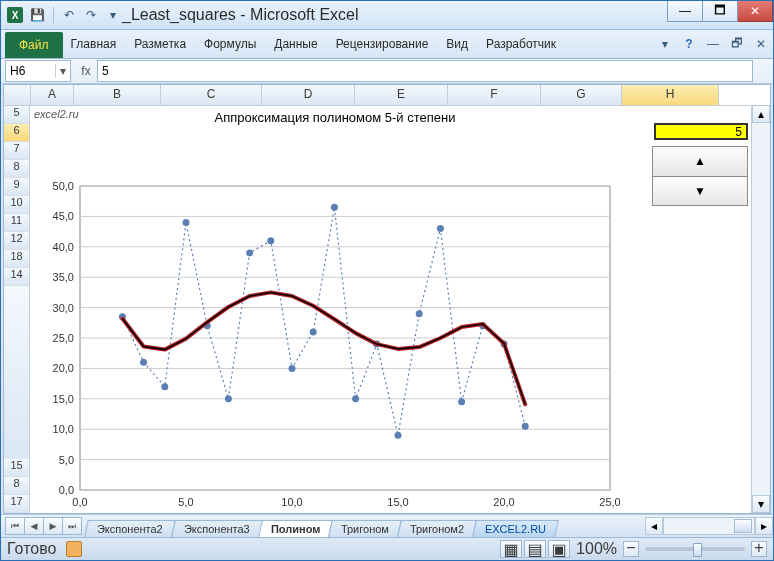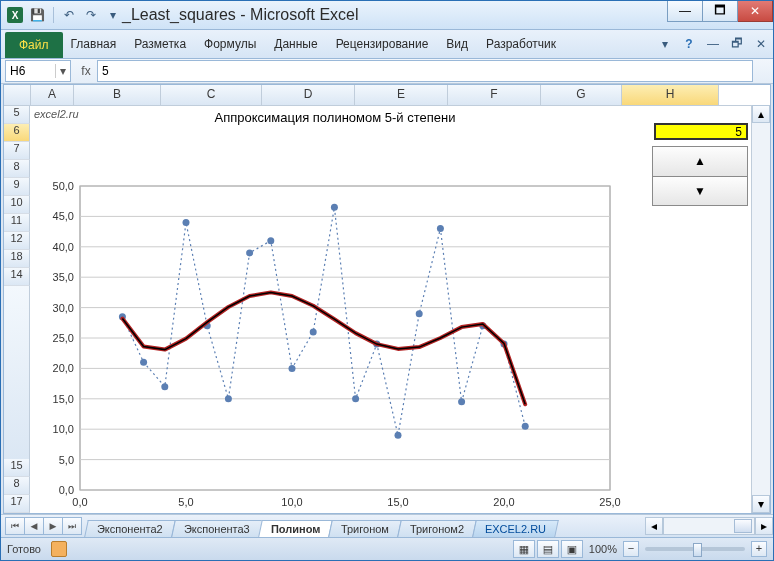--- a/index.html
+++ b/index.html
@@ -78,21 +78,21 @@
   .sheet-tabs { display:flex; align-items:flex-end; height:100%; }
   .sheet-tab { padding: 2px 10px; background:linear-gradient(#e5eef8,#cfe0f1); border:1px solid #9ab8d8; border-bottom:none; margin-right:-1px; font-size:11px; color:#333; cursor:pointer; transform: skewX(-12deg); }
   .sheet-tab > span { display:inline-block; transform: skewX(12deg); }
   .sheet-tab.active { background:#fff; font-weight:bold; }
   .sheet-tab.link { color:#004b9b; text-decoration: underline; background:linear-gradient(#d7e9f9,#b9d5ef); }
   .hscroll { margin-left:auto; height:18px; display:flex; align-items:center; }
   .hscroll .track { width:90px; height:16px; border:1px solid #b6c8db; background:#eef3f9; position:relative; }
   .hscroll .thumb { position:absolute; right:2px; top:1px; width:16px; height:12px; background:linear-gradient(#fafcff,#d0def0); border:1px solid #a5bcd6; }
 
   
-  .status-bar { height:22px; background: linear-gradient(#dfe9f5,#c9daed); border-top:1px solid #9ab8d8; display:flex; align-items:center; padding:0 6px; font-size:11px; color:#3b3b3b; }
+  .status-bar { height:22px; background: linear-gradient(#dfe9f5,#c9daed); border-top:1px solid #9ab8d8; display:flex; align-items:center; padding:0 6px; font-size:16px; color:#3b3b3b; }
   .status-bar .macro-icon { width:14px; height:14px; background:#f4b15e; border:1px solid #b97e2e; margin-left:10px; border-radius:2px; }
   .status-bar .views { margin-left:auto; display:flex; gap:2px; margin-right:6px; }
   .status-bar .vbtn { width:20px; height:16px; border:1px solid #9ab8d8; background:linear-gradient(#fafcff,#dde8f4); display:flex; align-items:center; justify-content:center; cursor:pointer; }
   .zoom { display:flex; align-items:center; gap:6px; }
   .zoom .slider-track { width:100px; height:4px; background:#b5c6d8; position:relative; border-radius:2px; }
   .zoom .slider-thumb { position:absolute; left:48px; top:-4px; width:7px; height:12px; background:linear-gradient(#fafcff,#cbdcef); border:1px solid #8ba8c7; }
   .zoom .zbtn { width:14px; height:14px; border:1px solid #9ab8d8; background:linear-gradient(#fafcff,#dde8f4); text-align:center; line-height:12px; cursor:pointer; }
 
   svg text { font-family: "Segoe UI", Tahoma, sans-serif; }
 </style>

